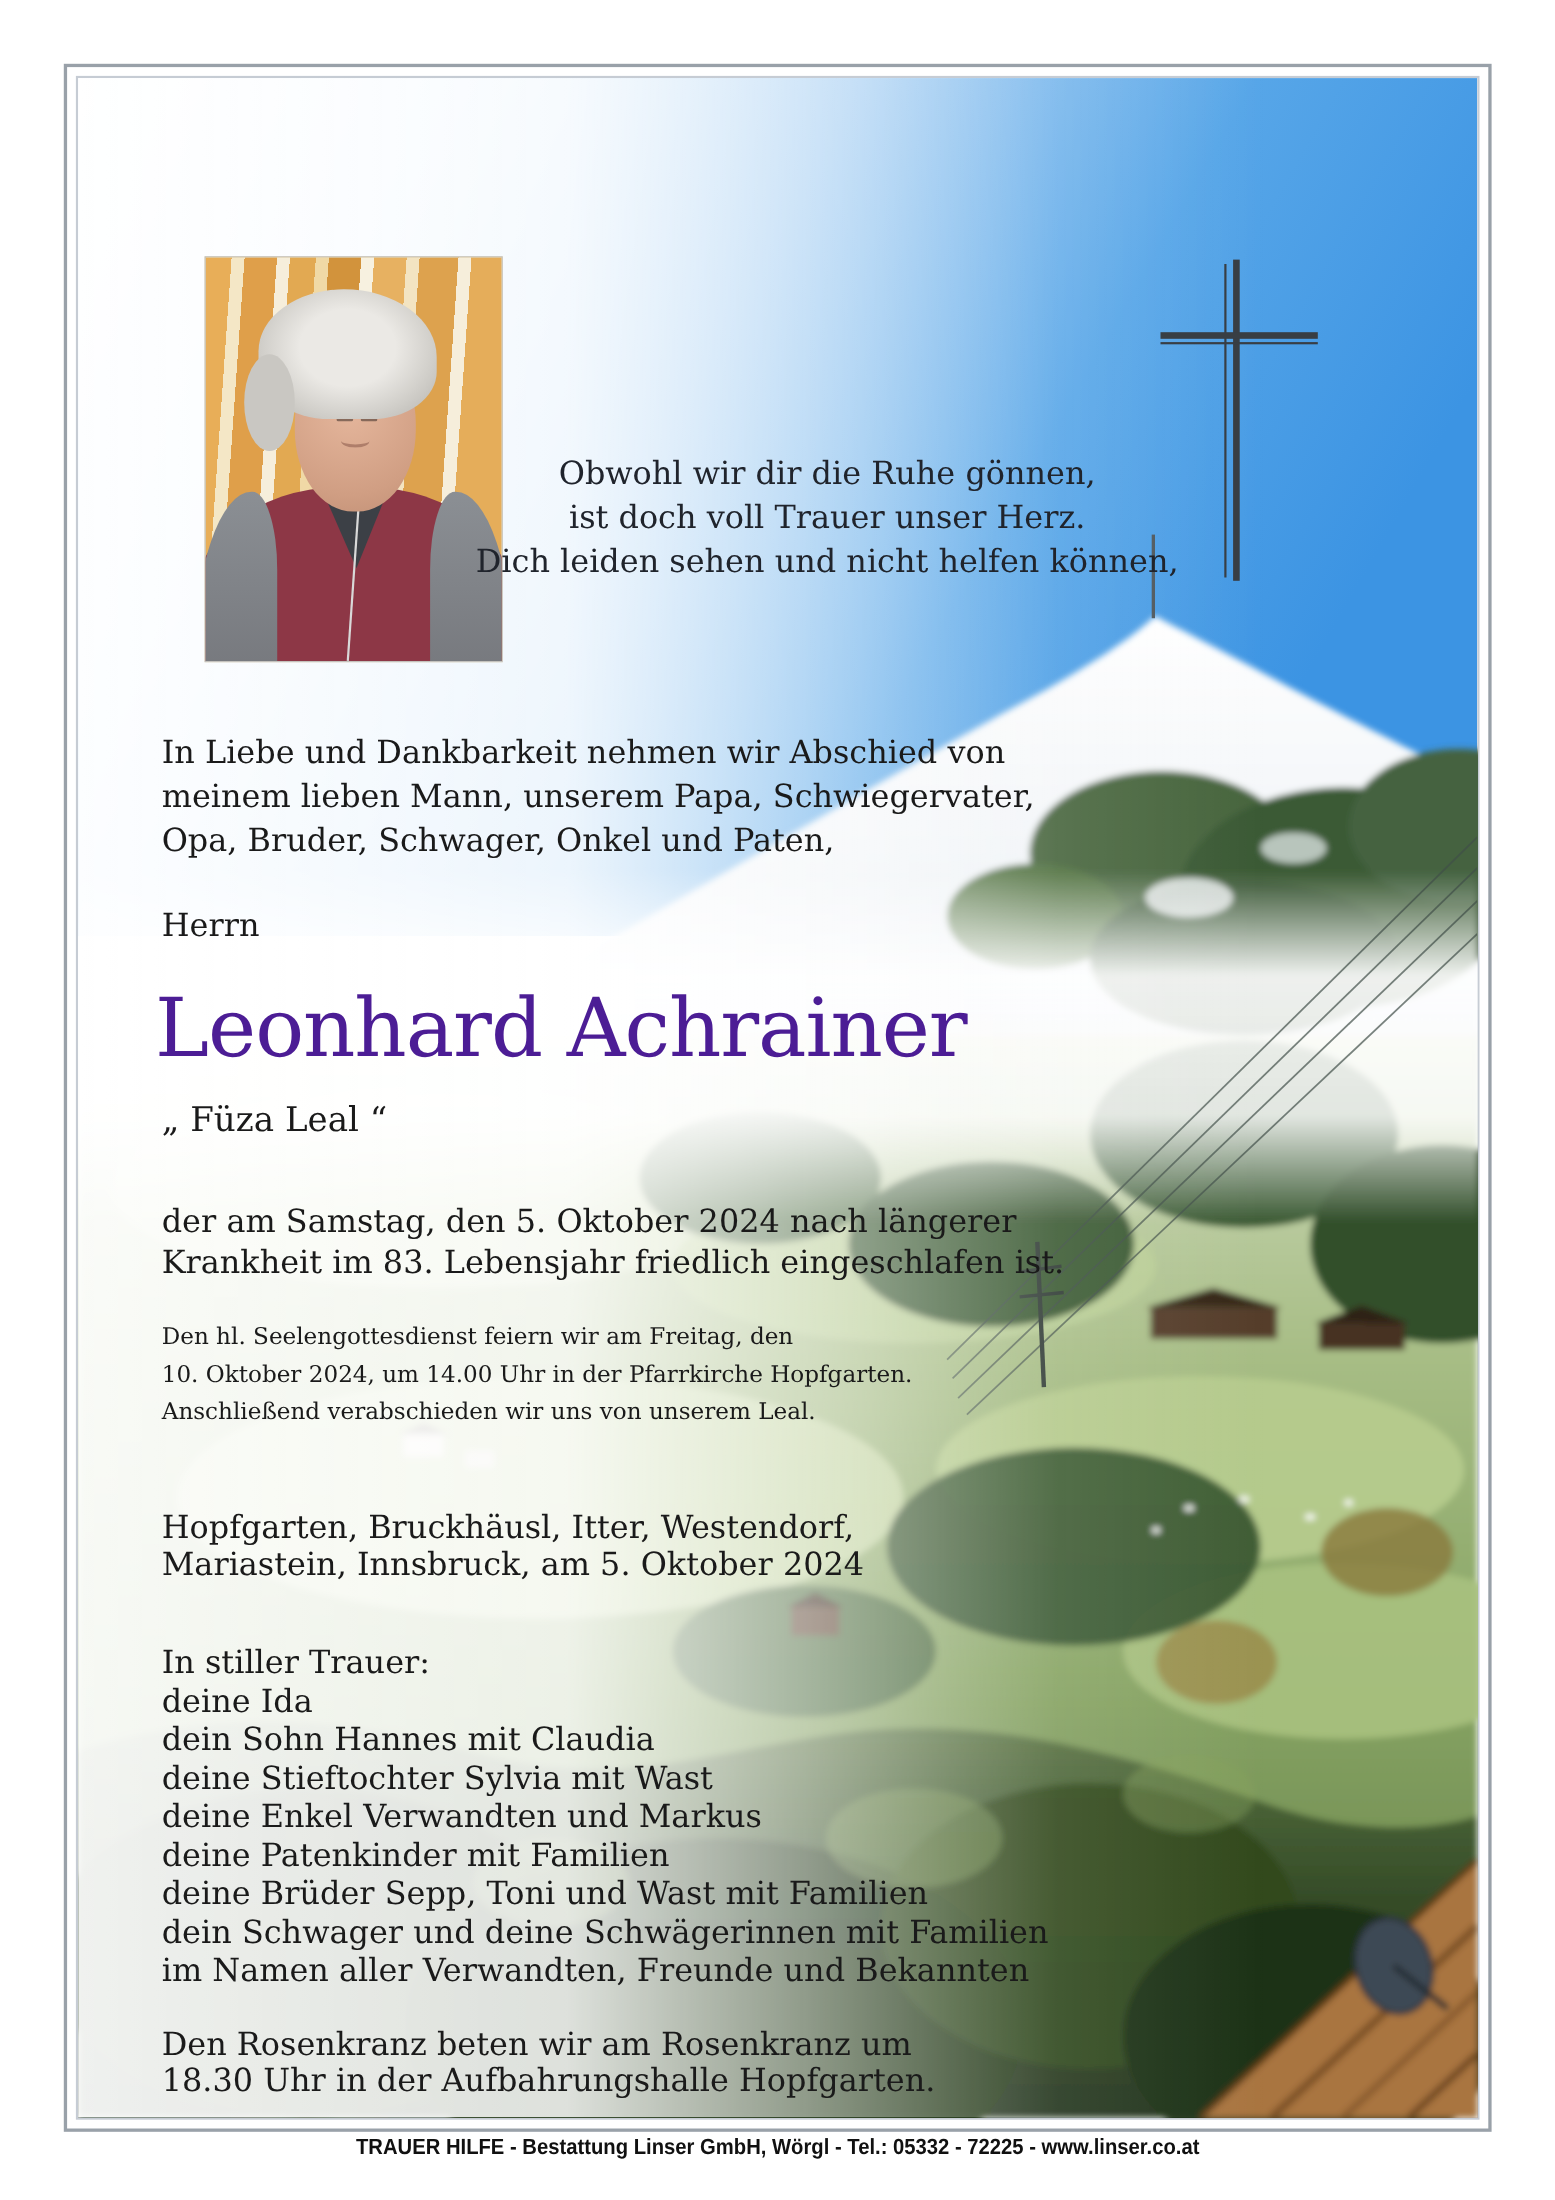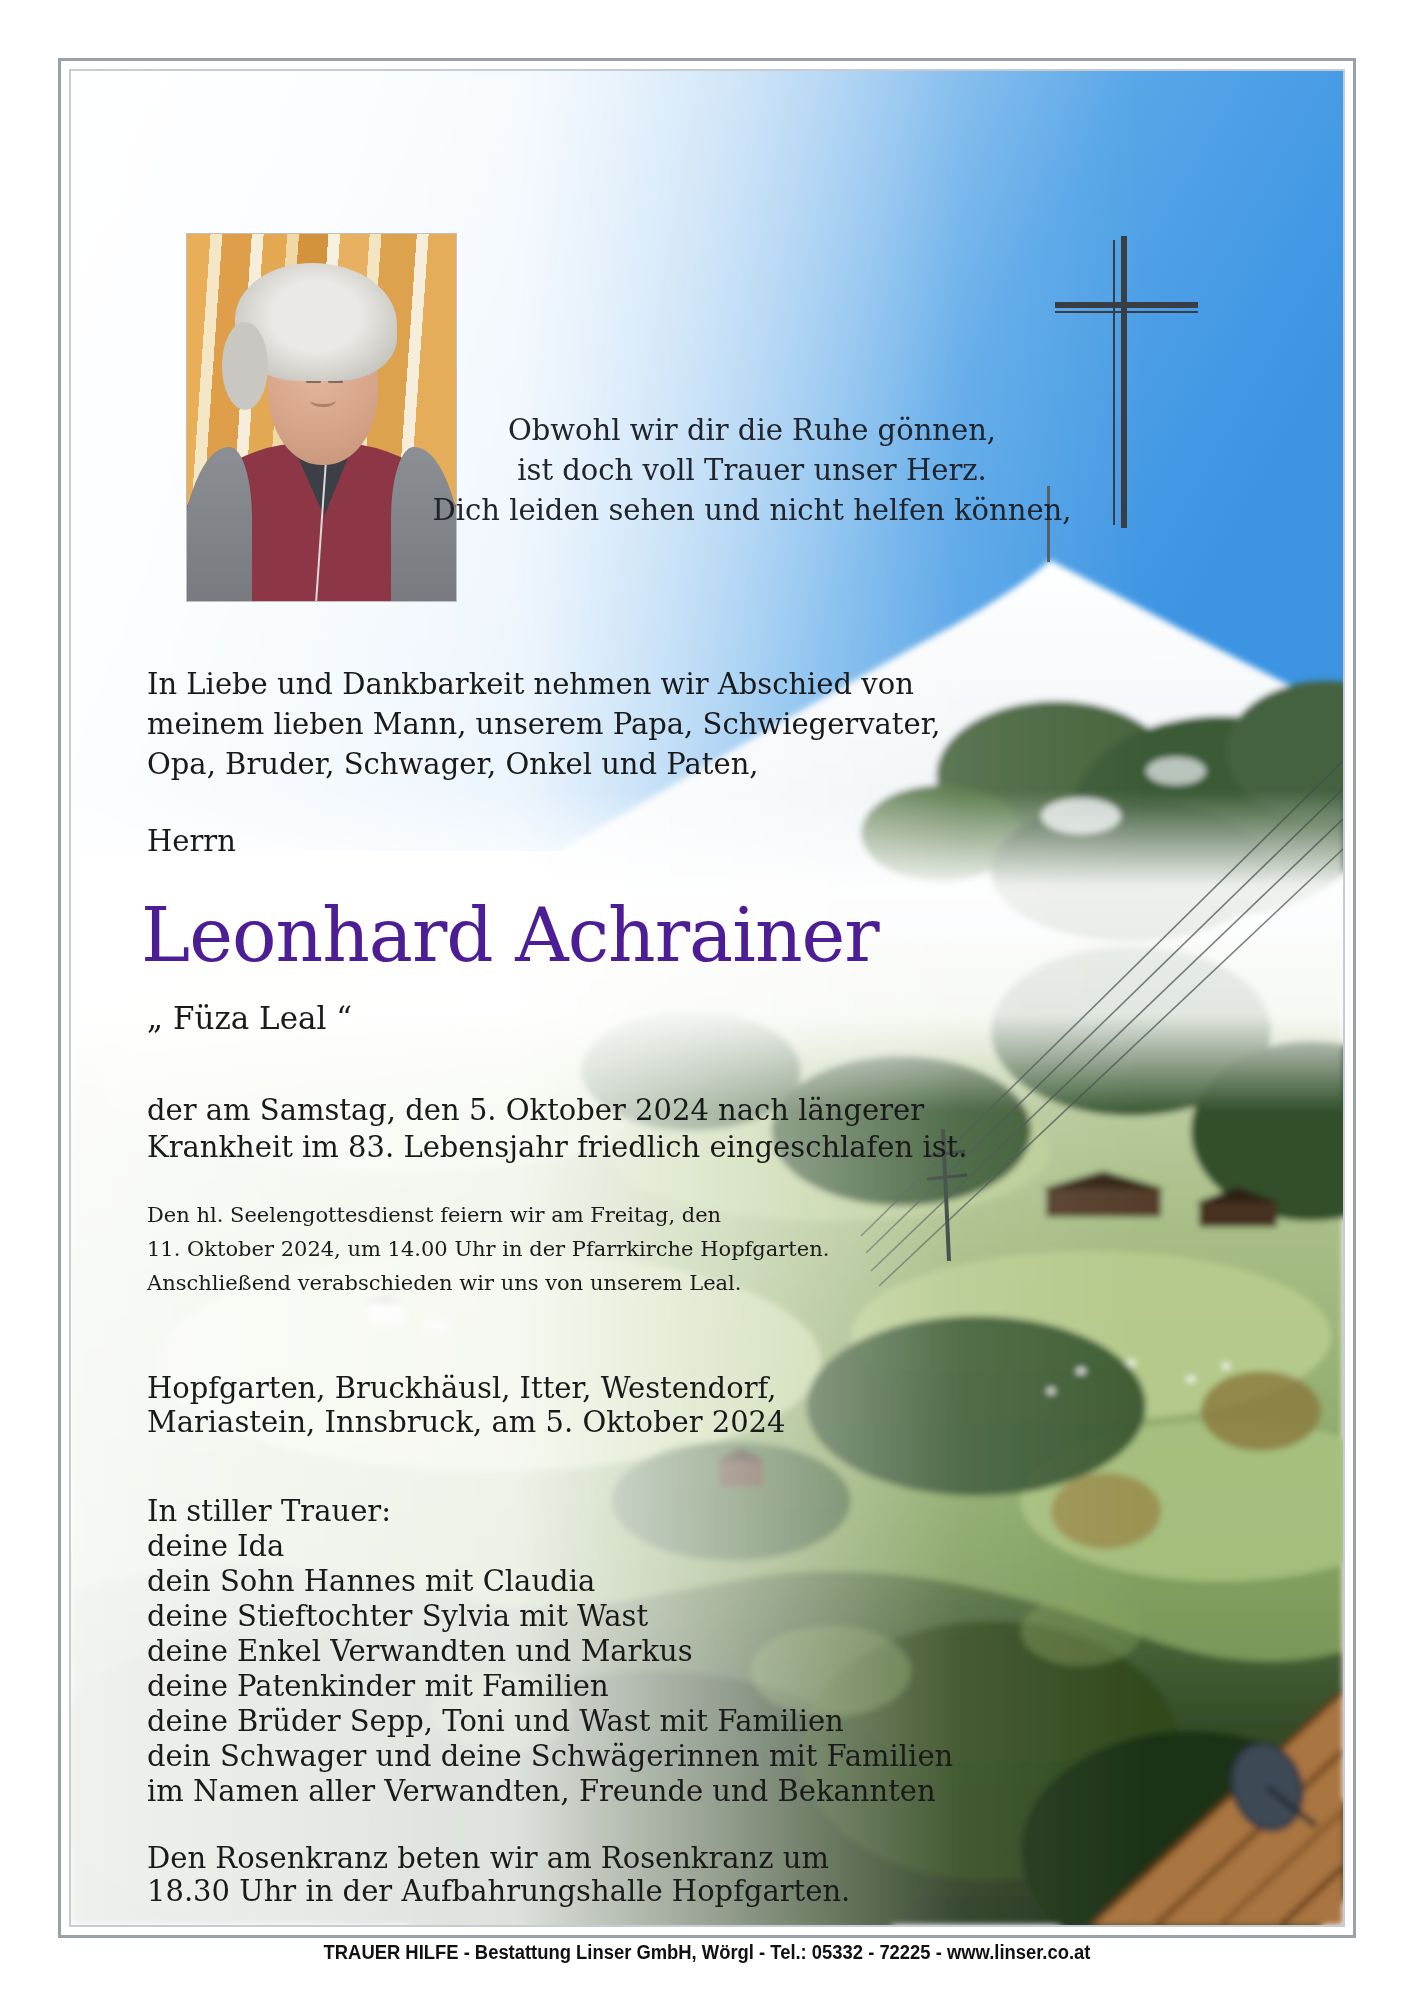--- a/index.html
+++ b/index.html
@@ -236,21 +236,21 @@
 
   <div class="t nickname">„ Füza Leal “</div>
 
   <div class="t death">
     <div>der am Samstag, den 5. Oktober 2024 nach längerer</div>
     <div>Krankheit im 83. Lebensjahr friedlich eingeschlafen ist.</div>
   </div>
 
   <div class="t service">
     <div>Den hl. Seelengottesdienst feiern wir am Freitag, den</div>
-    <div>11. Oktober 2024, um 14.00 Uhr in der Pfarrkirche Hopfgarten.</div>
+    <div>10. Oktober 2024, um 14.00 Uhr in der Pfarrkirche Hopfgarten.</div>
     <div>Anschließend verabschieden wir uns von unserem Leal.</div>
   </div>
 
   <div class="t places">
     <div>Hopfgarten, Bruckhäusl, Itter, Westendorf,</div>
     <div>Mariastein, Innsbruck, am 5. Oktober 2024</div>
   </div>
 
   <div class="t mourners">
     <div>In stiller Trauer:</div>

